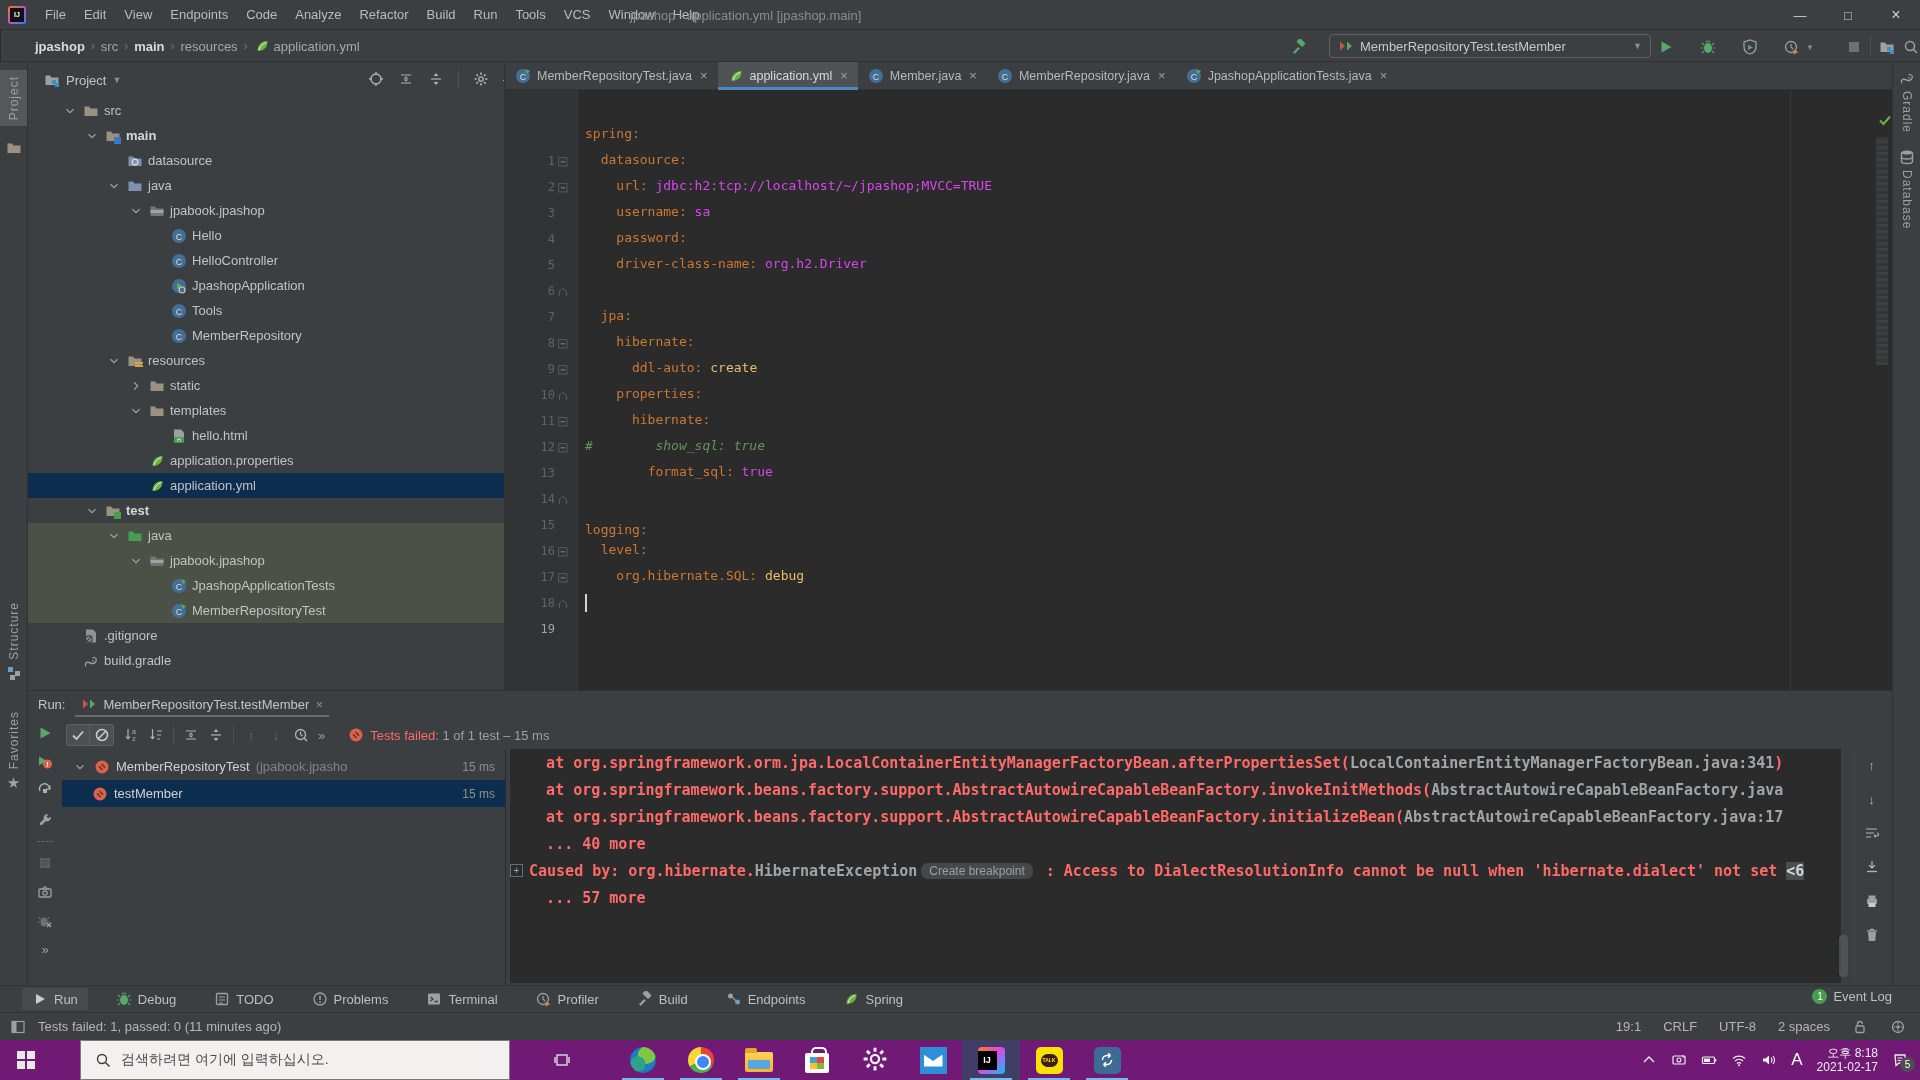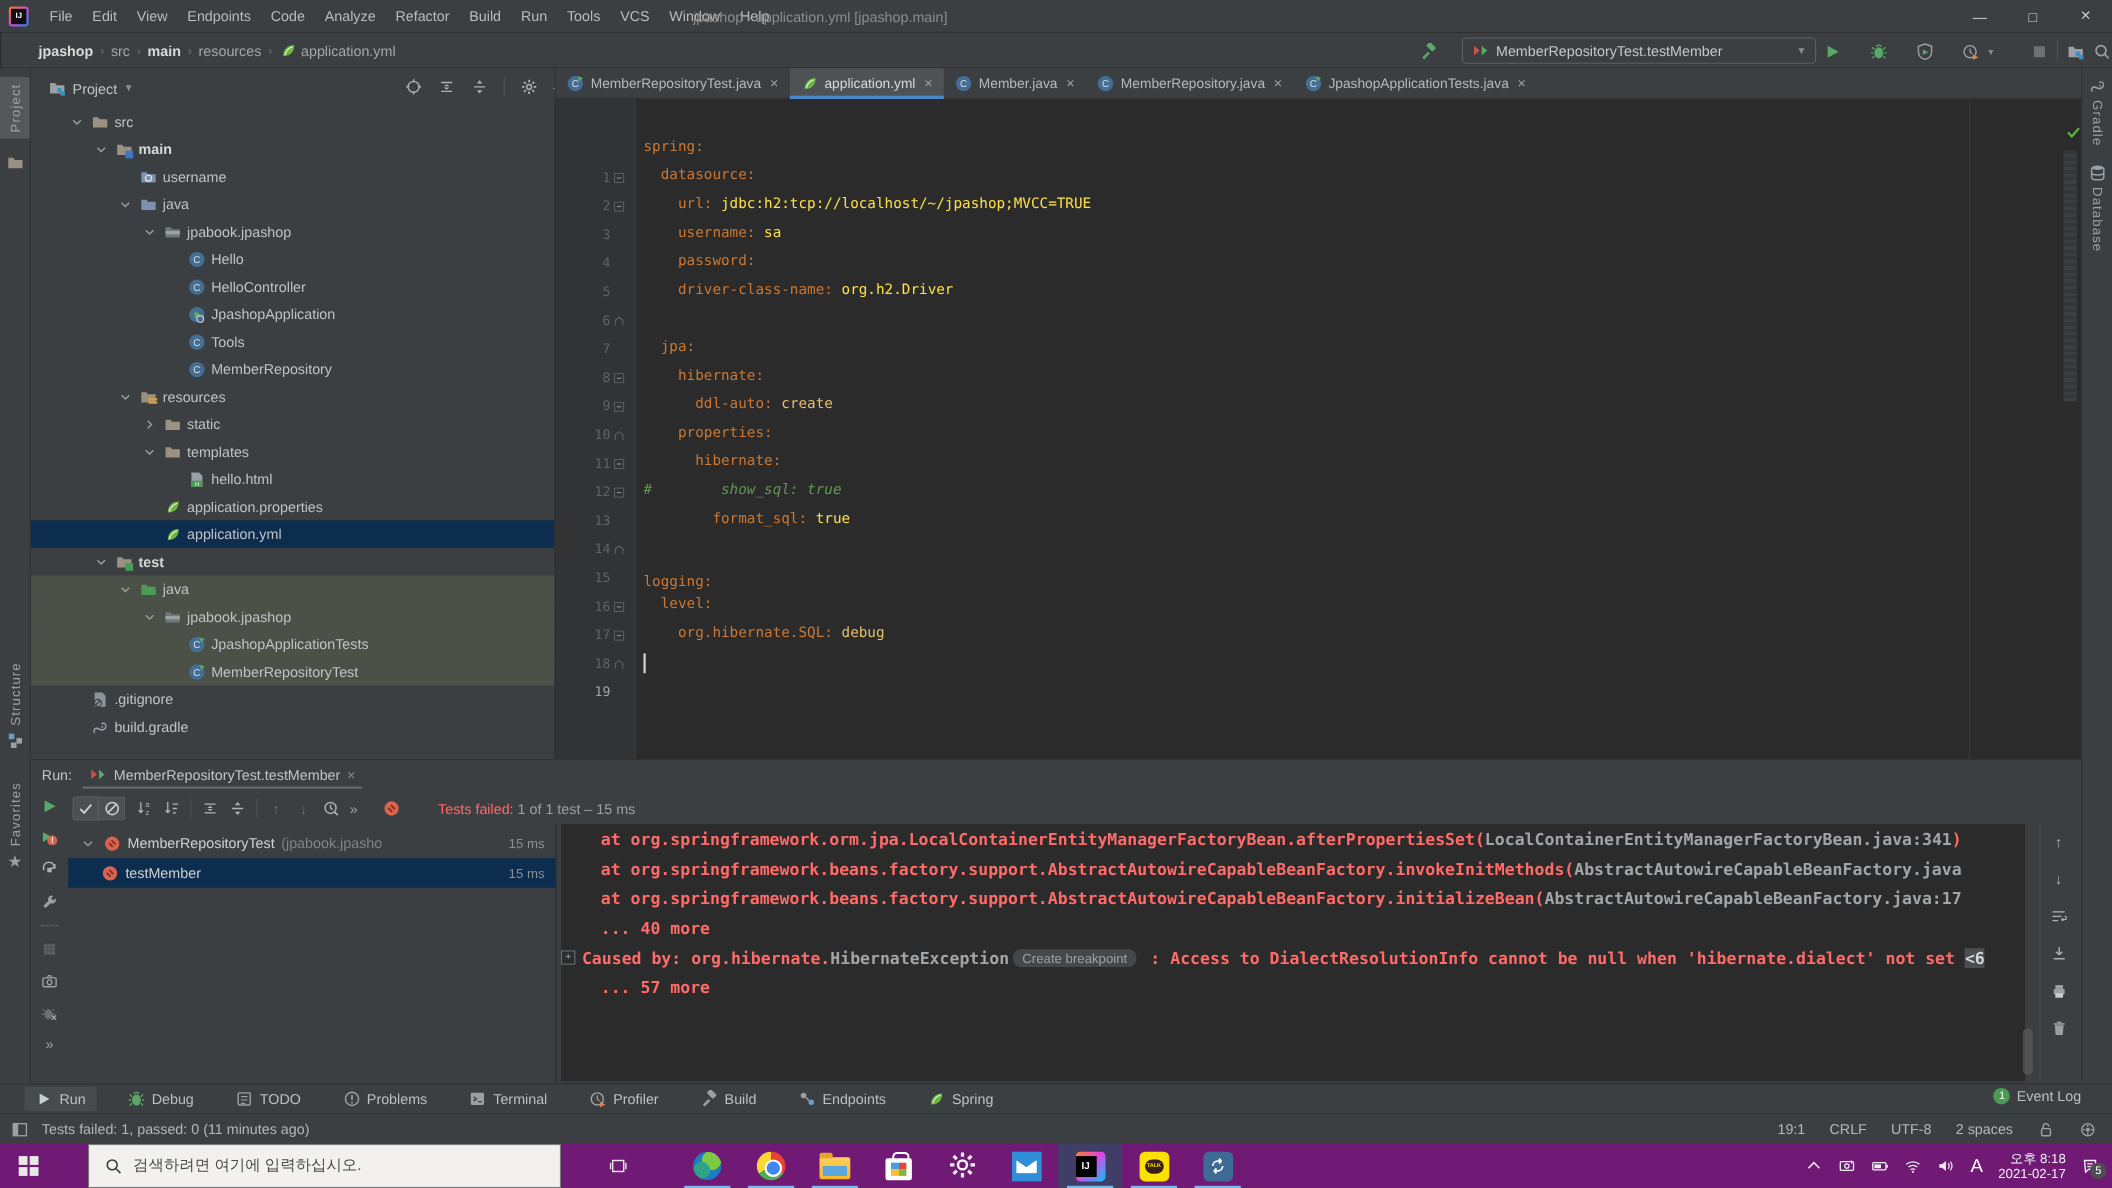--- a/index.html
+++ b/index.html
@@ -49,21 +49,21 @@
   #tabs { height:28px; background:#3c3f41; border-bottom:1px solid #323232; display:flex; }
   .tab { display:flex; align-items:center; gap:6px; padding:0 10px; color:#b6b9ba; position:relative; font-size:12.5px; }
   .tab .close { color:#9da0a2; font-size:13px; margin-left:2px; }
   .tab.active { background:#4e5254; color:#d6d9da; }
   .tab.active::after { content:""; position:absolute; left:0; right:0; bottom:-1px; height:3px; background:#4A88C7; }
   #gutter { position:absolute; left:0; top:28px; width:73px; height:600px; background:#313335; border-right:1px solid #3a3c3e; }
   .lnum { position:absolute; right:22px; color:#606366; font-family:"DejaVu Sans Mono",monospace; font-size:12px; width:30px; text-align:right; }
   .lnum.cur { color:#a4a3a3; }
   .foldmark { position:absolute; left:53px; width:11px; height:11px; }
   .code-line { position:absolute; left:80px; font-family:"DejaVu Sans Mono",monospace; font-size:13px; white-space:pre; }
-  .t-key { color:#cc7832; } .t-val { color:#fde047; } .t-gold { color:#e8bf6a; } .t-comment { color:#629755; font-style:italic; }
+  .t-key { color:#cc7832; } .t-val { color:#d946ef; } .t-gold { color:#e8bf6a; } .t-comment { color:#629755; font-style:italic; }
   #caret { position:absolute; left:80px; width:1.5px; height:18px; background:#d4d4d4; }
   #right-margin { position:absolute; left:1285px; top:28px; width:1px; height:600px; background:#383838; }
   #insp-check { position:absolute; left:1372px; top:50px; }
   #ed-scrollstripe { position:absolute; left:1371px; top:75px; width:12px; height:228px; background:repeating-linear-gradient(0deg,#3e4547 0 3px,#37393a 3px 6px); opacity:.8; }
 
   
   #right-stripe { left:1892px; top:62px; width:28px; height:948px; background:#3c3f41; border-left:1px solid #323232; }
   .rtab { display:flex; flex-direction:column; align-items:center; gap:5px; padding:8px 0; }
 
   
@@ -341,21 +341,21 @@
       </div>
       <div class="tree-row" style="padding-left: 78px;">
         <span class="chev"></span>
         <span class="ic" style="position: relative;">
           <svg viewBox="0 0 16 16" width="16" height="16">
             <path d="M1.5 3.5h4.5l1.5 2h7v7.5h-13z" fill="#7d91b0"></path>
             <circle cx="8" cy="9" r="2.8" fill="none" stroke="#d8dcdf" stroke-width="1.2"></circle>
             <path d="M8 5.8v1M8 11.2v1M4.8 9h1M10.2 9h1" stroke="#d8dcdf" stroke-width="1.2"></path>
           </svg>
         </span>
-        <span class="tree-label">username</span>
+        <span class="tree-label">datasource</span>
       </div>
       <div class="tree-row" style="padding-left: 78px;">
         <span class="chev">
           <svg viewBox="0 0 16 16" width="14" height="14">
             <path d="M4 6l4 4 4-4" fill="none" stroke="#9da0a2" stroke-width="1.4"></path>
           </svg>
         </span>
         <span class="ic" style="position: relative;">
           <svg viewBox="0 0 16 16" width="16" height="16">
             <path d="M1.5 3.5h4.5l1.5 2h7v7.5h-13z" fill="#7d91b0"></path>
@@ -875,21 +875,21 @@
         </svg>
       </span>
     <span style="color:#9da0a2;">»</span>
     <div id="run-summary">
       <span class="ic" id="ic-failball">
           <svg viewBox="0 0 16 16" width="16" height="16">
             <circle cx="8" cy="8" r="6.5" fill="#d9634e"></circle>
             <path d="M5.5 5.5h5v1.6h-5zM5.5 8.9h5v1.6h-5z" fill="#7c2e22" transform="rotate(45 8 8)"></path>
           </svg>
         </span>
-      <span><span style="color:#ff6b68;margin-left:28px;">Tests failed:</span><span style="color:#9da0a2;"> 1 of 1 test – 15 ms</span></span>
+      <span><span style="color:#ff6b68;">Tests failed:</span><span style="color:#9da0a2;"> 1 of 1 test – 15 ms</span></span>
     </div>
   </div>
   <div id="test-tree">
       <div class="test-row">
         <span class="chev">
           <svg viewBox="0 0 16 16" width="14" height="14">
             <path d="M4 6l4 4 4-4" fill="none" stroke="#9da0a2" stroke-width="1.4"></path>
           </svg>
         </span>
         <span class="ic" style="position: relative;">

